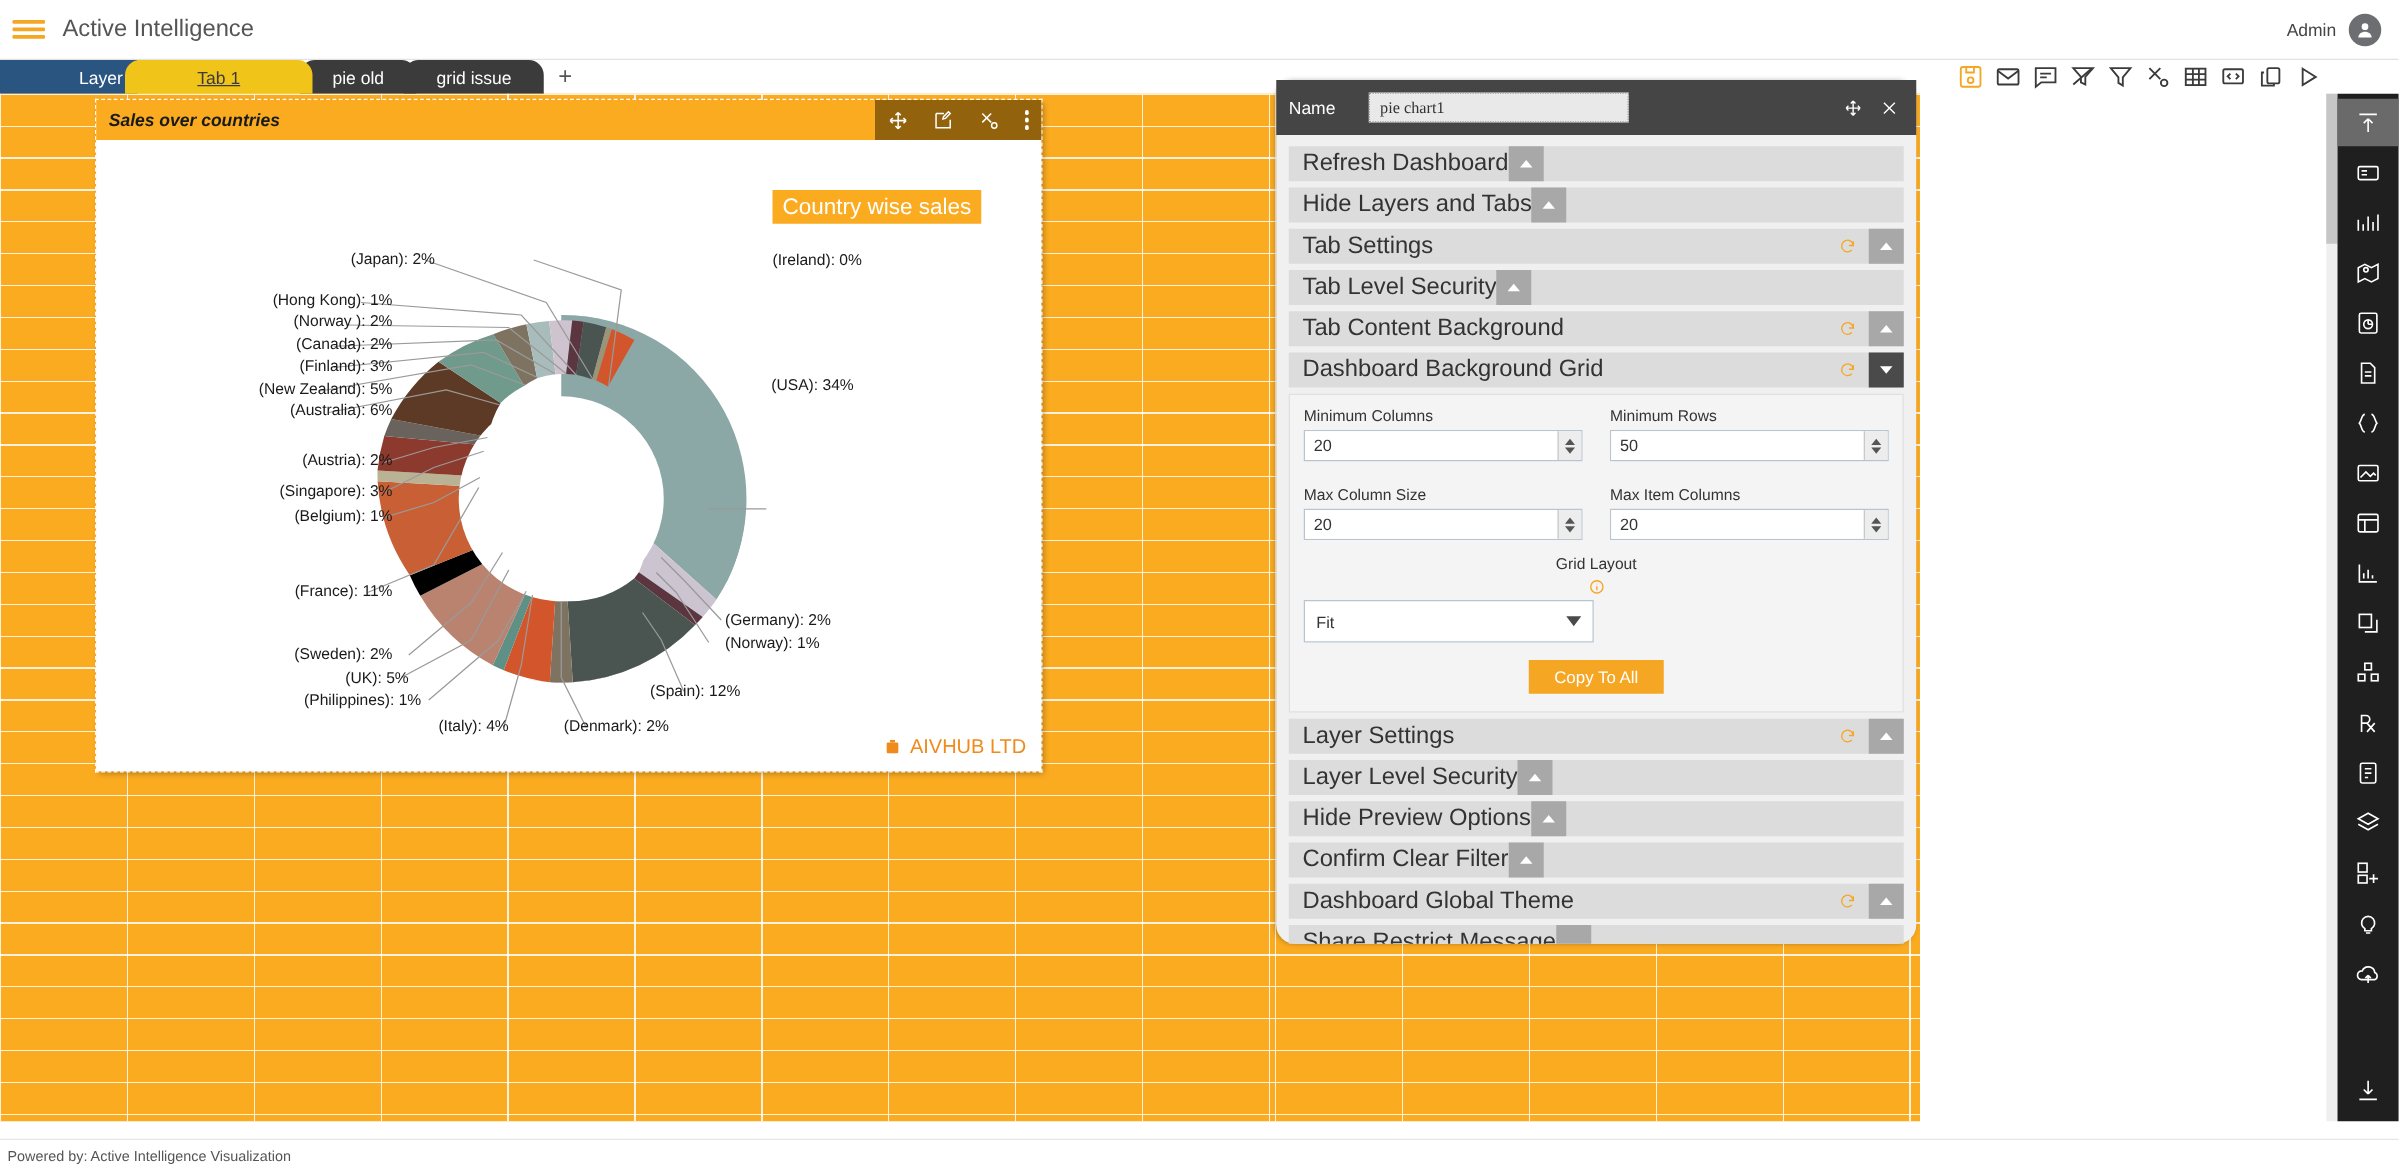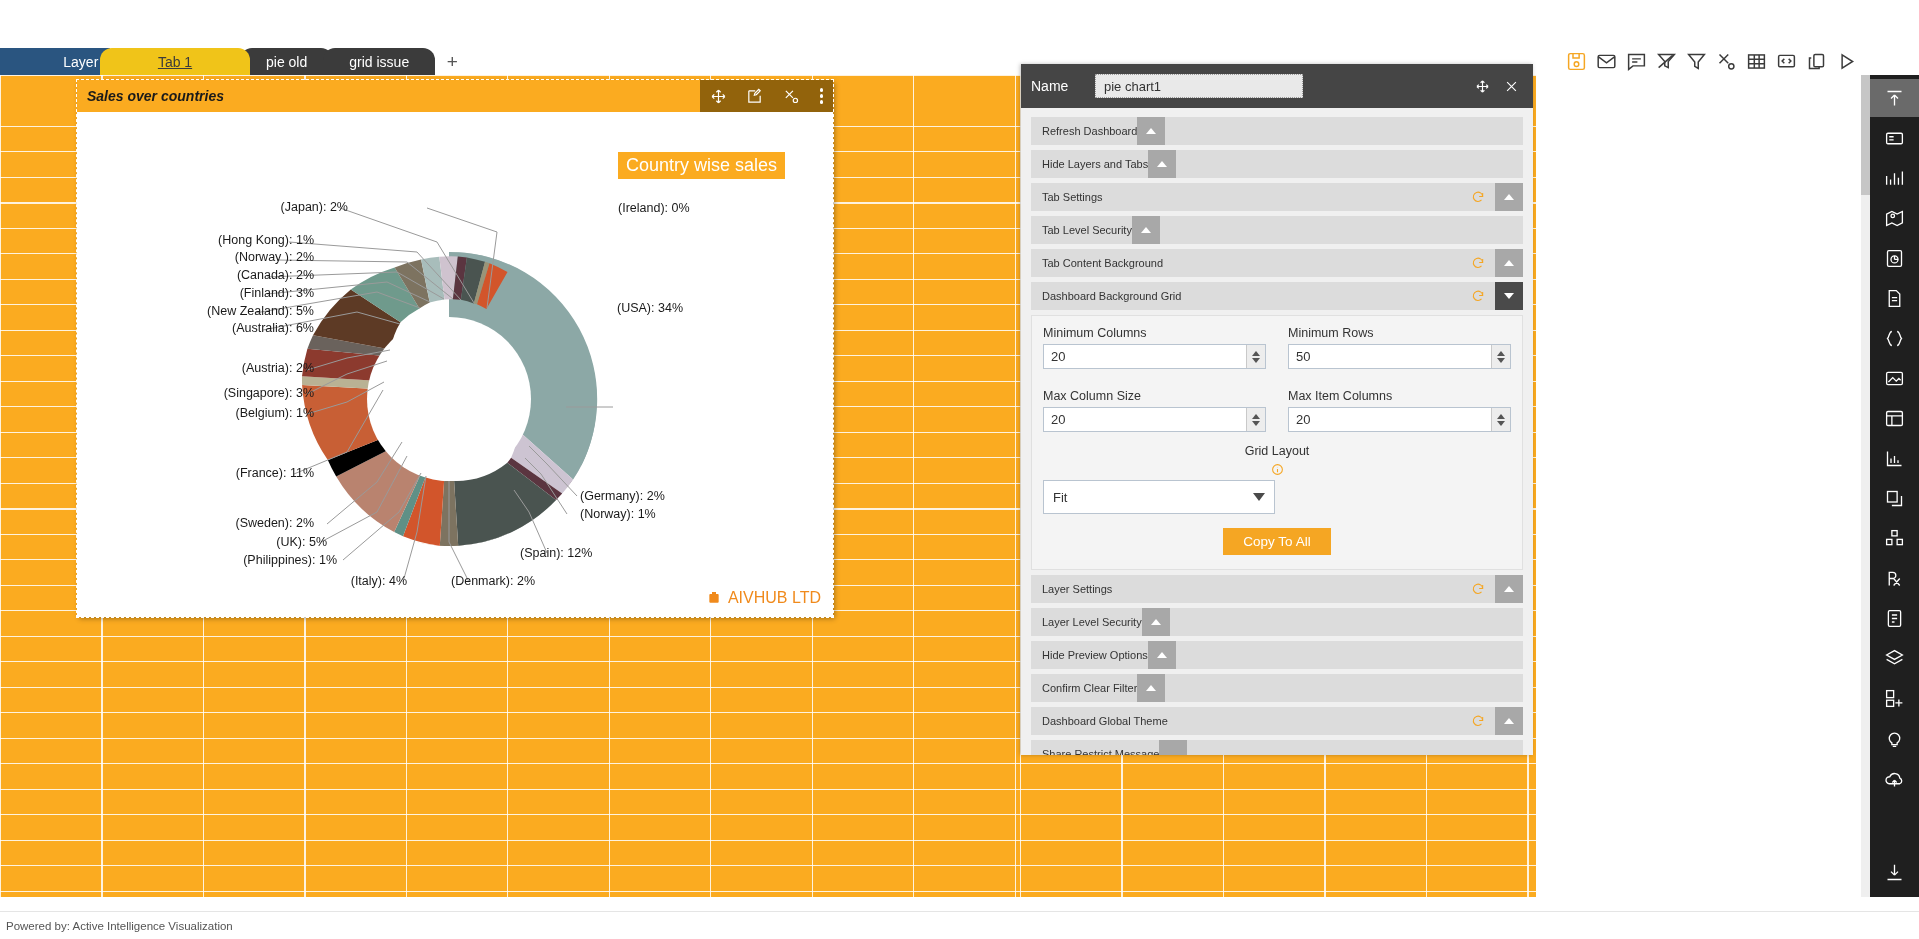--- a/index.html
+++ b/index.html
@@ -111,42 +111,42 @@
 
   .donut-wrap { position: absolute; left: 0; top: 0; width: 756px; height: 505px; }
   .donut-wrap svg { width: 100%; height: 100%; }
   .lbl { font-family: "Liberation Sans", sans-serif; font-size: 12.5px; fill: #1a1a1a; }
   .leader { stroke: #9a9a9a; stroke-width: 1; fill: none; }
 
   
   .panel {
     position: absolute; left: 1021px; top: 64px; width: 512px; height: 691px;
     background: #f0f0f0; box-shadow: -1px 0 4px rgba(0,0,0,.25);
-    display: flex; flex-direction: column;
+    display: flex; flex-direction: column; border-radius: 15px;
   }
   .panel-head {
     height: 44px; background: #454545; display: flex; align-items: center;
     padding: 0 10px; flex: 0 0 auto;
   }
   .panel-head-label { color: #fff; font-size: 14px; width: 64px; }
   .name-input {
     flex: 0 0 auto; width: 208px; height: 24px; background: #e9e9e9;
     border: 1px dotted #9a9a9a; font-size: 13px; color: #333;
-    padding: 0 8px; font-family: Liberation Sans, sans-serif;
+    padding: 0 8px; font-family: Liberation Serif, serif;
   }
   .panel-head-icons { margin-left: auto; display: flex; align-items: center; gap: 14px; padding-right: 4px; }
   .panel-head-icons svg { width: 15px; height: 15px; stroke: #fff; fill: none; stroke-width: 1.8; cursor: pointer; }
 
   .panel-scroll { flex: 1 1 auto; overflow: hidden; padding: 9px 10px 0 10px; }
 
   .acc-row {
     height: 28px; background: #dcdcdc; margin-bottom: 5px;
     display: flex; align-items: center; position: relative; cursor: pointer;
   }
-  .acc-label { font-size: 11px; color: #333; margin-left: 11px; }
+  .acc-label { font-size: 19px; color: #333; margin-left: 11px; }
   .acc-refresh { margin-left: auto; margin-right: 10px; display: flex; align-items: center; }
   .acc-refresh svg { width: 14px; height: 14px; stroke: #f5a623; fill: none; stroke-width: 1.8; }
   .acc-toggle {
     width: 28px; height: 28px; background: #a8a8a8;
     display: flex; align-items: center; justify-content: center; cursor: pointer;
   }
   .acc-toggle.open { background: #4a4a4a; }
   .chev { width: 0; height: 0; border-left: 5px solid transparent; border-right: 5px solid transparent; }
   .chev.up { border-bottom: 6px solid #fff; }
   .chev.down { border-top: 6px solid #fff; }
@@ -203,20 +203,37 @@
   .scroll-v {
     position: absolute; right: 49px; top: 75px; width: 9px; height: 822px; background: #efefef;
   }
   .scroll-v i { display: block; width: 9px; height: 120px; background: #c6c6c6; }
 </style>
 </head>
 <body>
 
 <div class="app">
 
+  <div class="topbar">
+    <div class="hamburger">
+      <span></span>
+        <span></span>
+        <span></span>
+    </div>
+    <div class="app-title">Active Intelligence</div>
+    <div class="topbar-right">
+      <div class="admin-label">Admin</div>
+      <div class="avatar">
+        <svg viewBox="0 0 24 24">
+            <circle cx="12" cy="8" r="4"></circle>
+            <path d="M4 21c0-4.4 3.6-7 8-7s8 2.6 8 7z"></path>
+          </svg>
+      </div>
+    </div>
+  </div>
 
   <div class="tabstrip">
     <div class="layer-tab">
       <span>Layer 1</span>
     </div>
     <div class="tab active">
       <span>Tab 1</span>
     </div>
     <div class="tab">
       <span>pie old</span>

